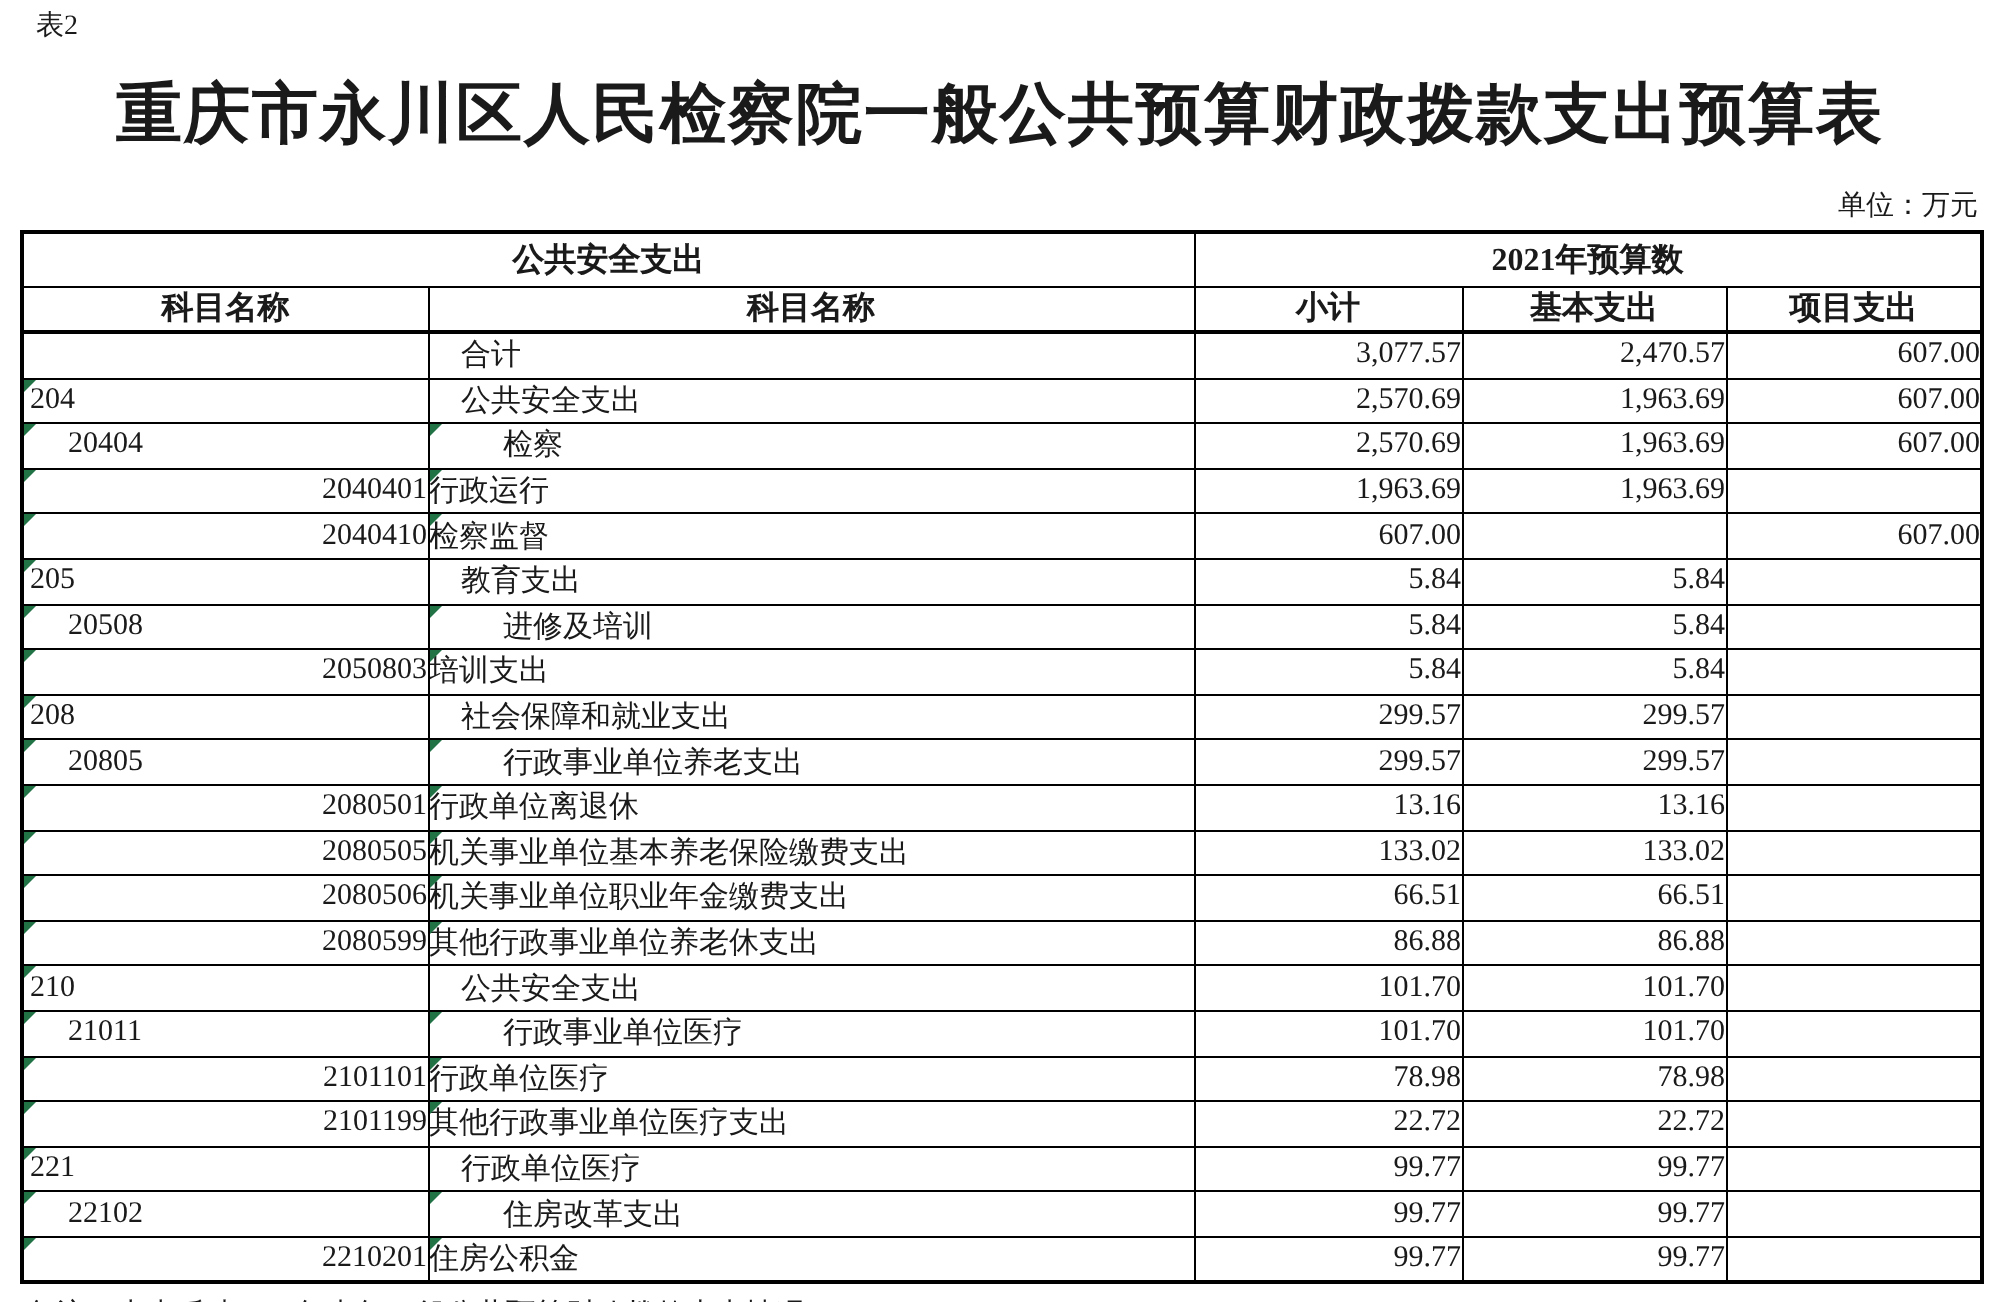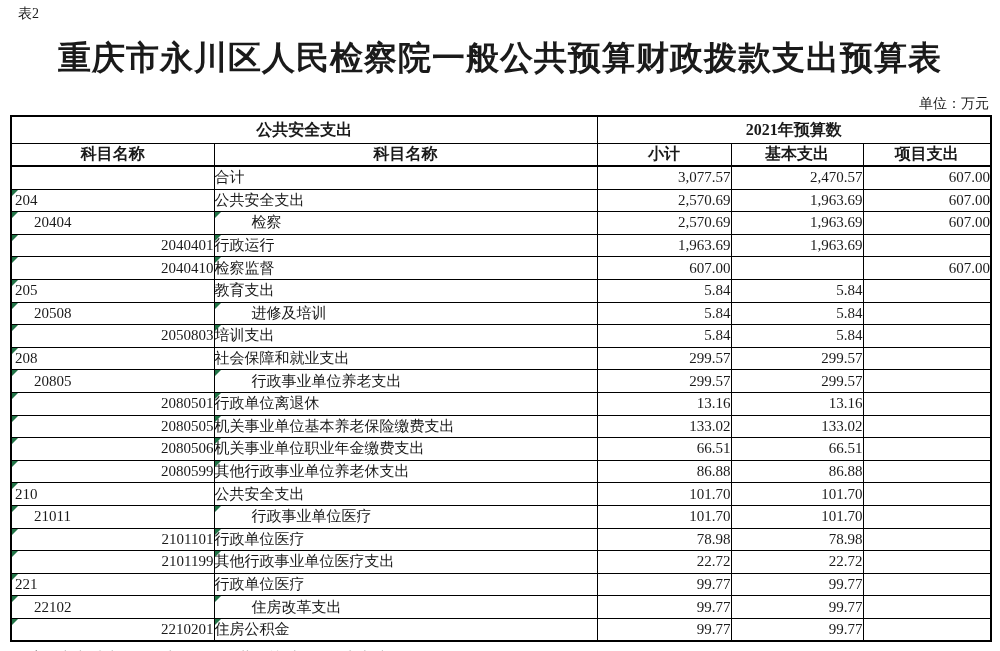--- a/index.html
+++ b/index.html
@@ -24,21 +24,21 @@
     border:1px solid #000;padding:0;overflow:hidden;white-space:nowrap;
   }
   thead th{font-weight:bold;text-align:center;font-size:16px;}
   thead tr.h1 th{height:26px;}
   thead tr.h2 th{height:20px;border-bottom:2px solid #000;}
   tbody td{height:21.6px;font-size:15px;position:relative;vertical-align:middle;}
   td.num{text-align:right;padding-right:8px;}
   td.code.lvl0{padding-left:3px;margin-top:13px;}
   td.code.lvl1{padding-left:22px;}
   td.code.lvl2{padding-left:42px;text-align:right;}
-  td.name.lvl0{padding-left:0;}
+  td.name.lvl0{padding-left:16px;}
   td.name.lvl1{padding-left:37px;}
   td.name.lvl2{}
   .corner{
     position:absolute;top:0;left:0;width:0;height:0;
     border-top:6px solid #217346;border-right:6px solid transparent;
   }
   .footnote{margin:7px 0 0 13px;font-size:15px;line-height:19px;}
 </style>
 </head>
 <body>

